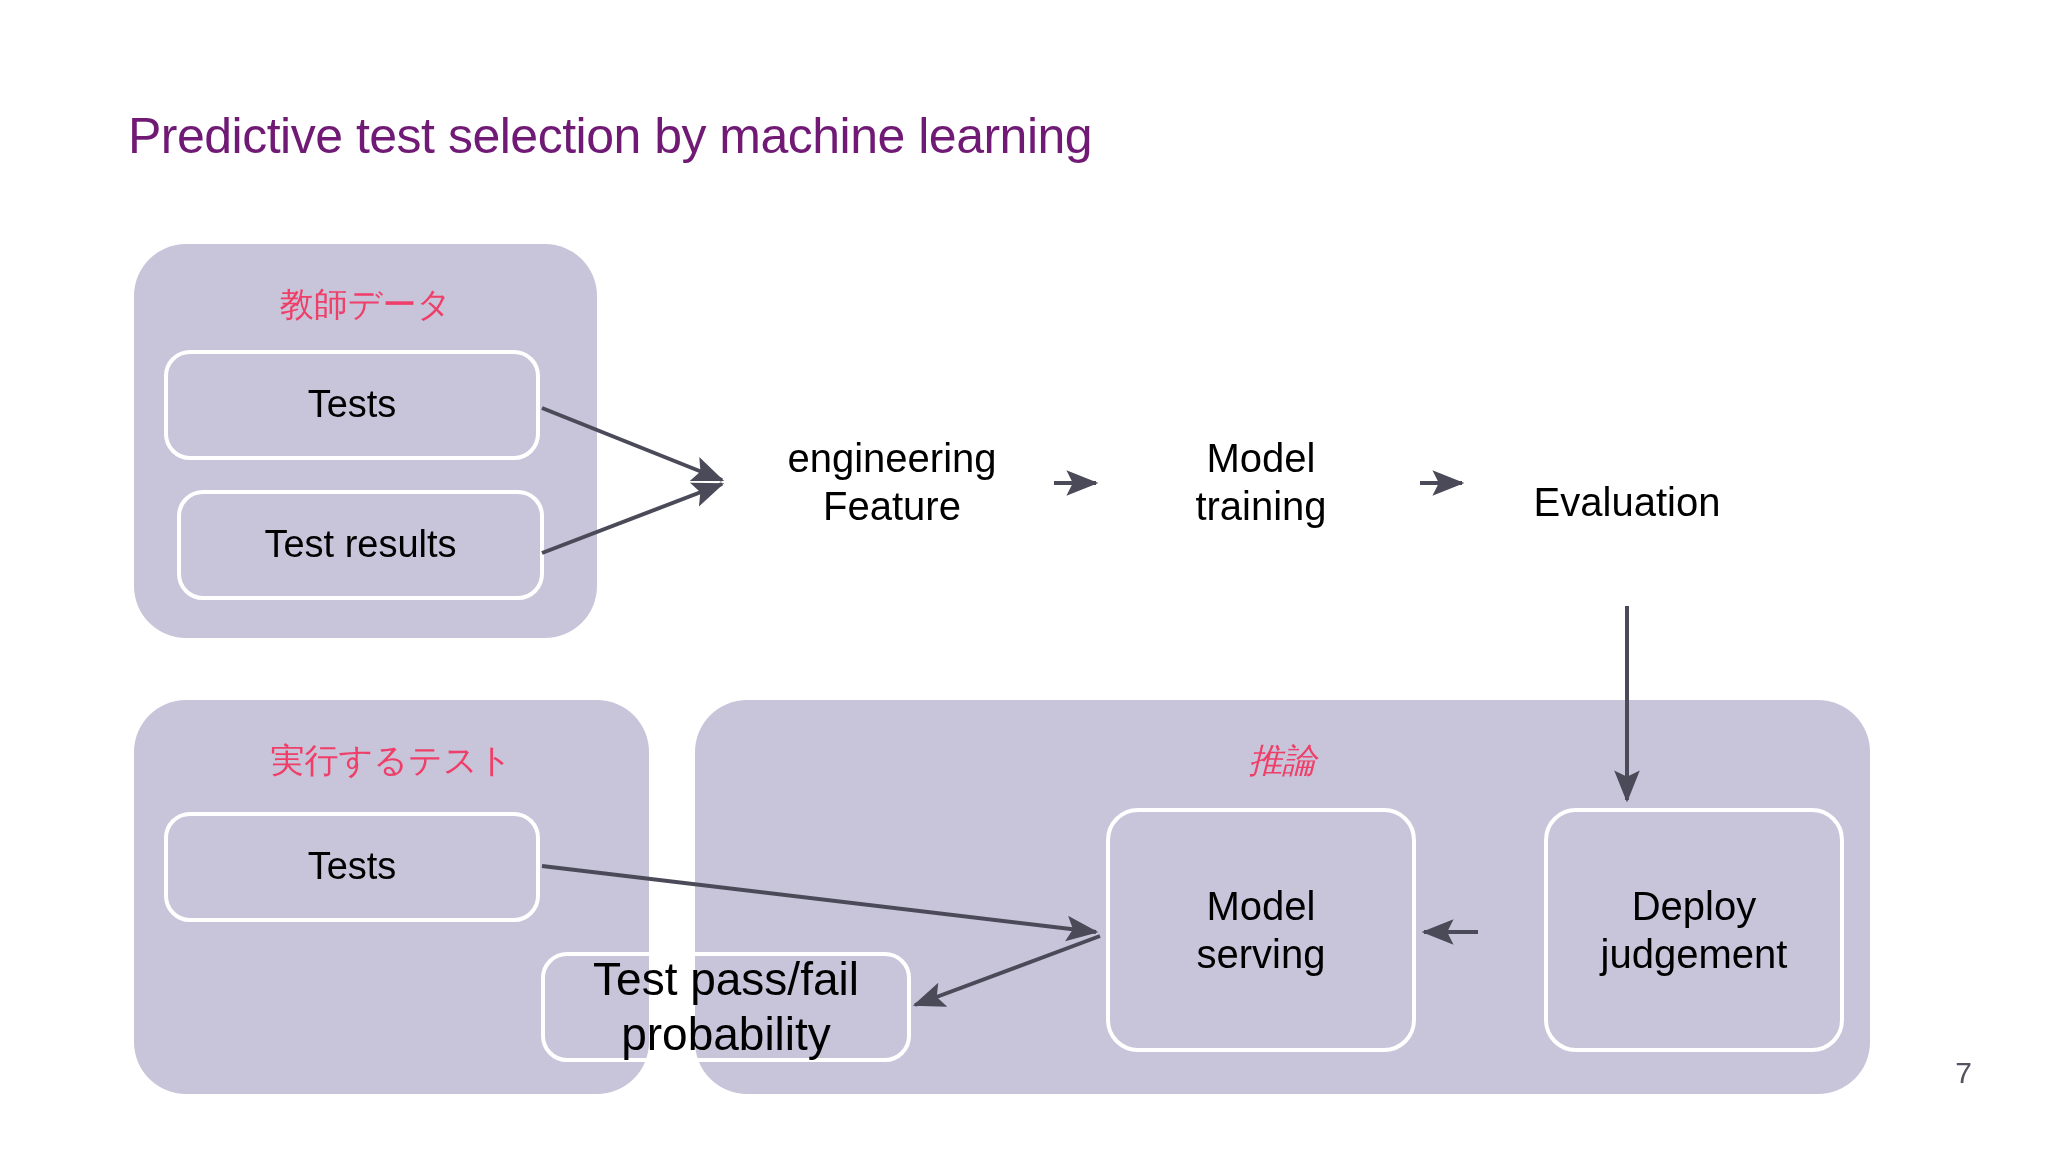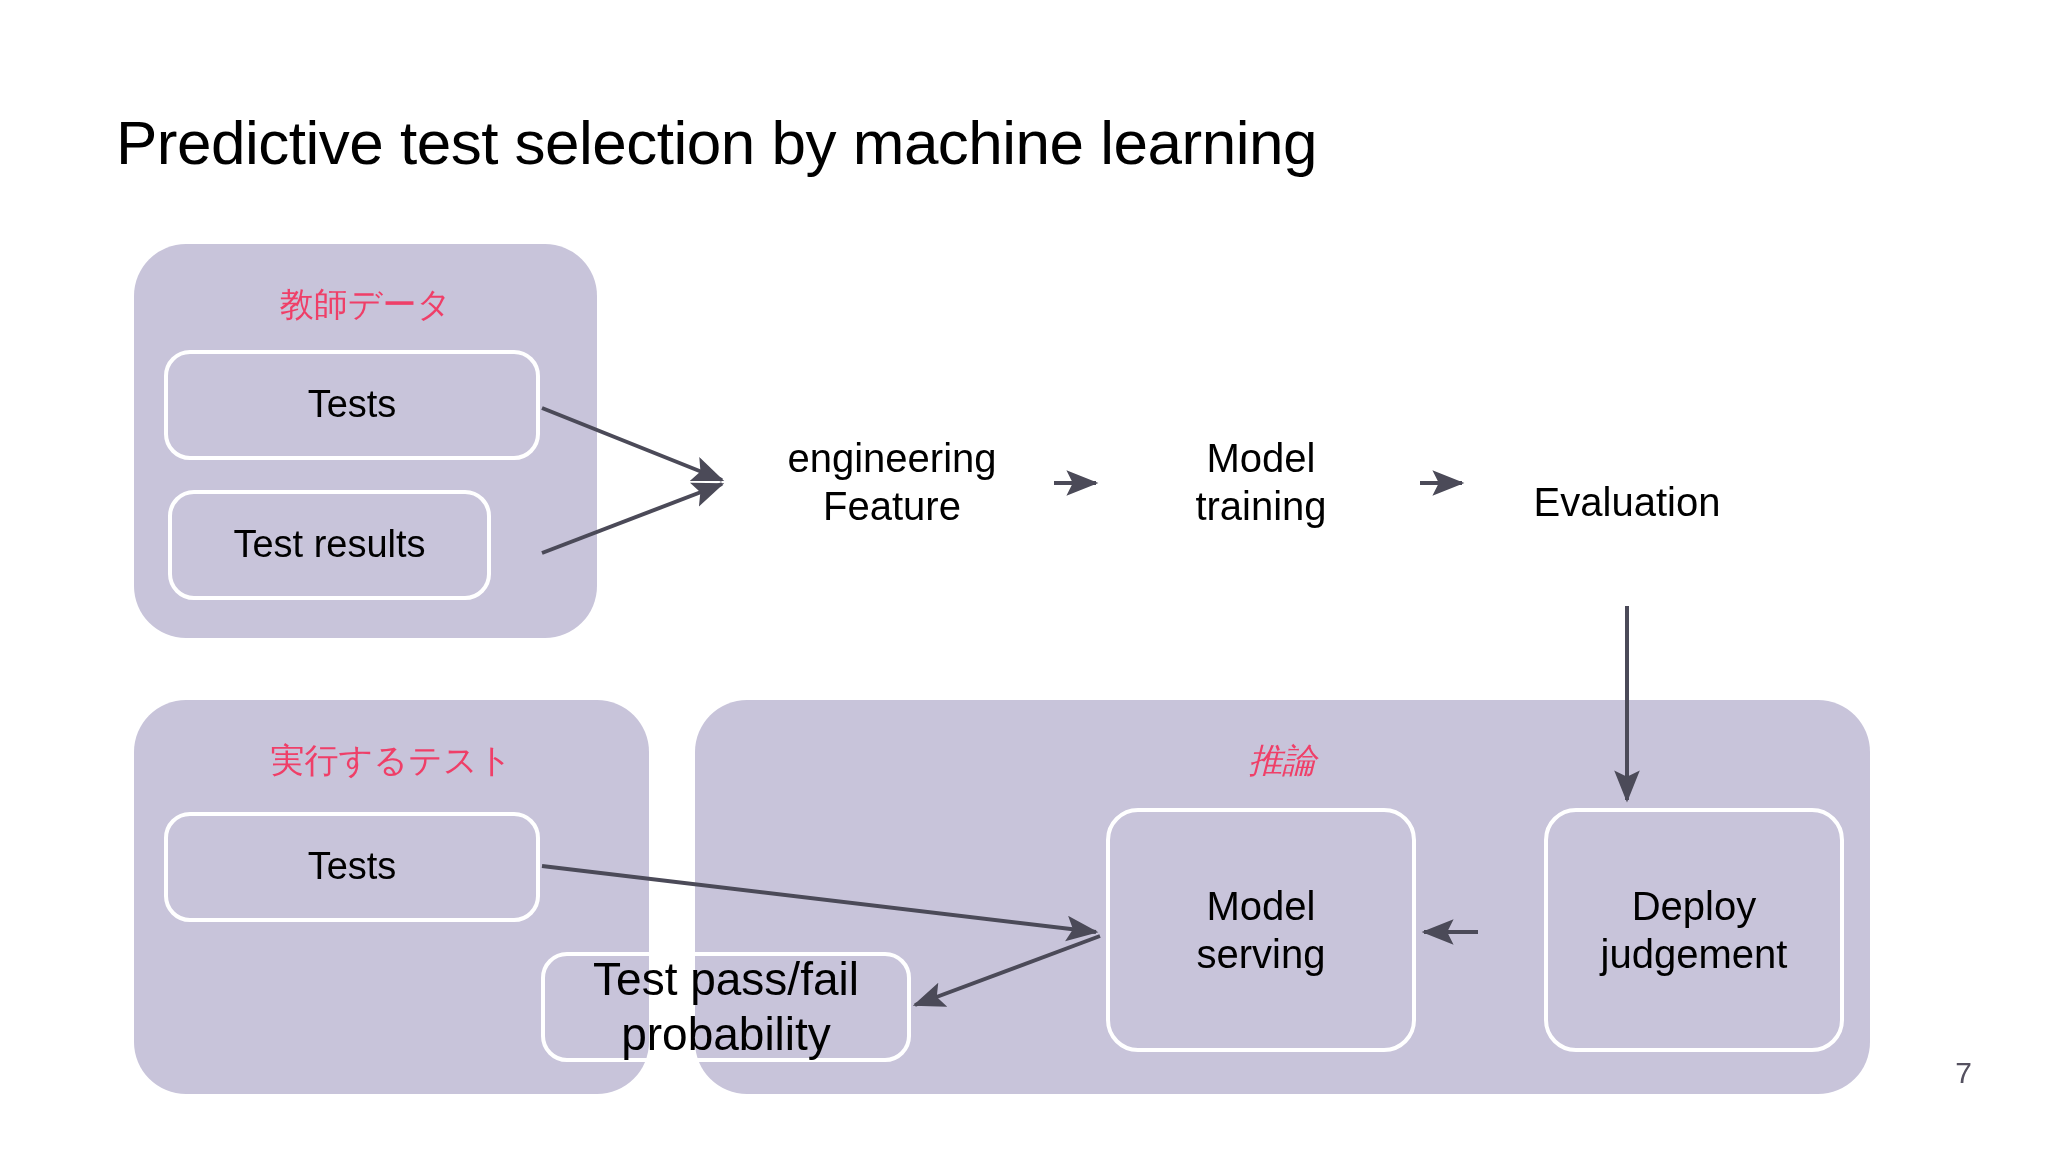--- a/index.html
+++ b/index.html
@@ -14,25 +14,25 @@
     position: relative;
     width: 2048px;
     height: 1152px;
     background: #ffffff;
     overflow: hidden;
   }
 
   
   #slide-title {
     position: absolute;
-    left: 116px;
+    left: 128px;
     top: 110px;
-    font-size: 62px;
+    font-size: 50px;
     line-height: 1.05;
-    color: #000000;
+    color: #701a75;
     letter-spacing: -0.5px;
     white-space: nowrap;
     font-weight: 400;
   }
 
   
   .panel {
     position: absolute;
     background: #c8c4da;
     border-radius: 52px;
@@ -66,21 +66,21 @@
     align-items: center;
     justify-content: center;
     text-align: center;
     font-size: 38px;
     line-height: 1.2;
     box-sizing: border-box;
   }
   .node.big { border-radius: 32px; font-size: 40px; }
 
   #node-tests-train   { left: 164px; top: 350px; width: 376px; height: 110px; }
-  #node-test-results  { left: 168px; top: 490px; width: 323px; height: 110px; }
+  #node-test-results  { left: 177px; top: 490px; width: 367px; height: 110px; }
 
   #node-feature-eng   { left: 734px;  top: 362px; width: 316px; height: 240px; }
   #node-model-train   { left: 1106px; top: 362px; width: 310px; height: 240px; }
   #node-evaluation    { left: 1472px; top: 362px; width: 310px; height: 280px; }
 
   #node-tests-run     { left: 164px; top: 812px; width: 376px; height: 110px; }
   #node-prob          { left: 541px; top: 952px; width: 370px; height: 110px;
                         flex-direction: column; font-size: 46px; }
   #node-model-serving { left: 1106px; top: 808px; width: 310px; height: 244px; }
   #node-deploy-judge  { left: 1544px; top: 808px; width: 300px; height: 244px; }

